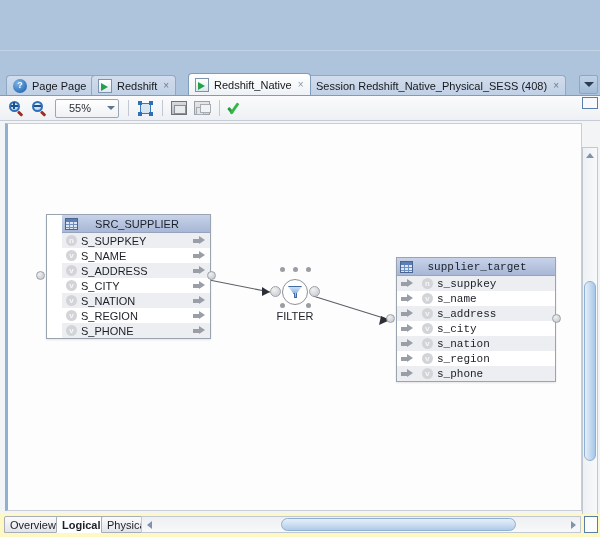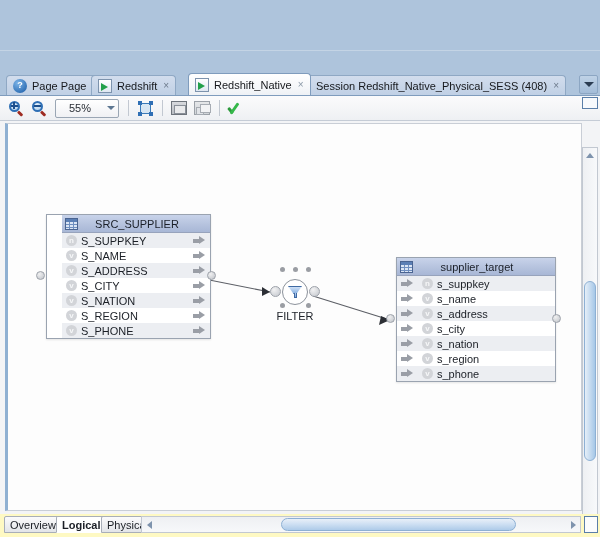--- a/index.html
+++ b/index.html
@@ -675,21 +675,21 @@
               <div class="sel-port" style="left:39px; top:19px;"></div>
               <div class="filter-circle">
                 <span class="funnel">
                   <span class="cup"></span>
                     <span class="stem"></span>
                 </span>
               </div>
               <div class="filter-label">FILTER</div>
             </div>
 
-            <div class="node" style="left:388px; top:133px; width:160px;">
+            <div class="node" style="left:388px; top:133px; width:160px;font-family:Liberation Mono, monospace;">
               <div class="node-header">
                 <span class="tbl-ico"></span>
                 <span class="node-title">supplier_target</span>
               </div>
               <div class="node-rows">
                 <div class="node-row odd">
                   <span class="arrow-ico">
                       <span class="shaft"></span>
                       <span class="head"></span>
                     </span>

